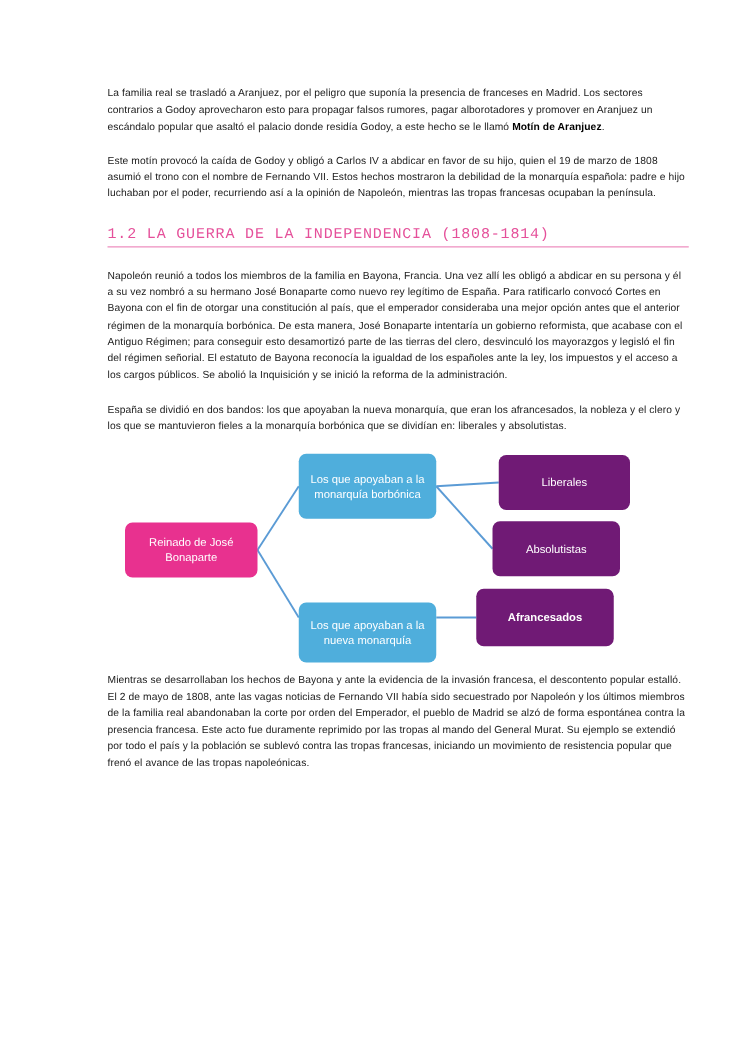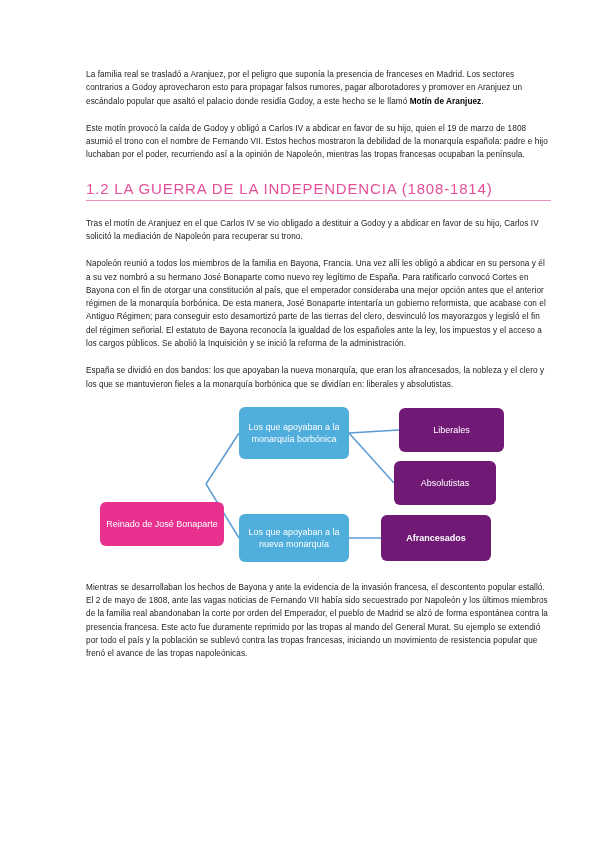--- a/index.html
+++ b/index.html
@@ -29,25 +29,26 @@
     color: #1a1a1a;
     text-align: left;
     letter-spacing: 0.01em;
   }
   p.para:last-of-type { margin-bottom: 0; }
   .bold { font-weight: bold; color: #000; }
 
   h2.section-heading {
     margin: 18px 0 16px 0;
     padding: 0 0 3px 0;
-    font-size: 15px;
+    font-size: 12px;
     font-weight: normal;
     letter-spacing: 0.055em;
     color: #E5509A;
     border-bottom: 1.4px solid #EE8FC0;
+    font-family: Liberation Mono, monospace;
   }
 
   
   .diagram {
     position: relative;
     width: 443px;
     height: 160px;
     margin: 4px 0 16px 0;
   }
   .diagram svg.links {
@@ -67,39 +68,38 @@
     font-size: 9px;
     line-height: 1.34;
     padding: 3px 5px;
     box-sizing: border-box;
     z-index: 2;
   }
   .node.root       { background: #E8318F; }
   .node.mid        { background: #4FAEDC; }
   .node.leaf       { background: #701a75; }
 
-  #node-root   { left: 14px;  top: 57px;  width: 124px; height: 44px; margin-top: 40px; }
+  #node-root   { left: 14px;  top: 57px;  width: 106px; height: 44px; }
   #node-borbon { left: 153px; top: 2px;   width: 110px; height: 52px; }
-  #node-nueva  { left: 153px; top: 109px; width: 110px; height: 48px; }
+  #node-nueva  { left: 153px; top: 121px; width: 110px; height: 48px; }
   #node-lib    { left: 313px; top: 3px;   width: 105px; height: 44px; }
   #node-abs    { left: 308px; top: 56px;  width: 102px; height: 44px; }
   #node-afr    { left: 295px; top: 110px; width: 110px; height: 46px; font-weight: bold; }
 </style>
 </head>
 <body>
 
 <div class="page">
 
   <p class="para"><span>La familia real se trasladó a Aranjuez, por el peligro que suponía la presencia de franceses en Madrid. Los sectores contrarios a Godoy aprovecharon esto para propagar falsos rumores, pagar alborotadores y promover en Aranjuez un escándalo popular que asaltó el palacio donde residía Godoy, a este hecho se le llamó </span><span class="bold">Motín de Aranjuez</span><span>.</span></p>
 
   <p class="para">Este motín provocó la caída de Godoy y obligó a Carlos IV a abdicar en favor de su hijo, quien el 19 de marzo de 1808 asumió el trono con el nombre de Fernando VII. Estos hechos mostraron la debilidad de la monarquía española: padre e hijo luchaban por el poder, recurriendo así a la opinión de Napoleón, mientras las tropas francesas ocupaban la península.</p>
 
   <h2 class="section-heading">1.2 LA GUERRA DE LA INDEPENDENCIA (1808-1814)</h2>
 
-  <p class="para">Tras el motín de Aranjuez en el que Carlos IV se vio obligado a destituir a Godoy y a abdicar en favor de su hijo, Carlos IV solicitó la mediación de Napoleón para recuperar su trono.</p>
 
   <p class="para">Napoleón reunió a todos los miembros de la familia en Bayona, Francia. Una vez allí les obligó a abdicar en su persona y él a su vez nombró a su hermano José Bonaparte como nuevo rey legítimo de España. Para ratificarlo convocó Cortes en Bayona con el fin de otorgar una constitución al país, que el emperador consideraba una mejor opción antes que el anterior régimen de la monarquía borbónica.  De esta manera, José Bonaparte intentaría un gobierno reformista, que acabase con el Antiguo Régimen; para conseguir esto desamortizó parte de las tierras del clero, desvinculó los mayorazgos y legisló el fin del régimen señorial. El estatuto de Bayona reconocía la igualdad de los españoles ante la ley, los impuestos y el acceso a los cargos públicos. Se abolió la Inquisición y se inició la reforma de la administración.</p>
 
   <p class="para">España se dividió en dos bandos: los que apoyaban la nueva monarquía, que eran los afrancesados, la nobleza y el clero y los que se mantuvieron fieles a la monarquía borbónica que se dividían en: liberales y absolutistas.</p>
 
   <div class="diagram">
 
     <svg class="links" viewBox="0 0 443 160" preserveAspectRatio="none" aria-hidden="true">
       <g stroke="#5B9BD5" stroke-width="1.5" fill="none">
         <line x1="120" y1="79" x2="153" y2="28"></line>

